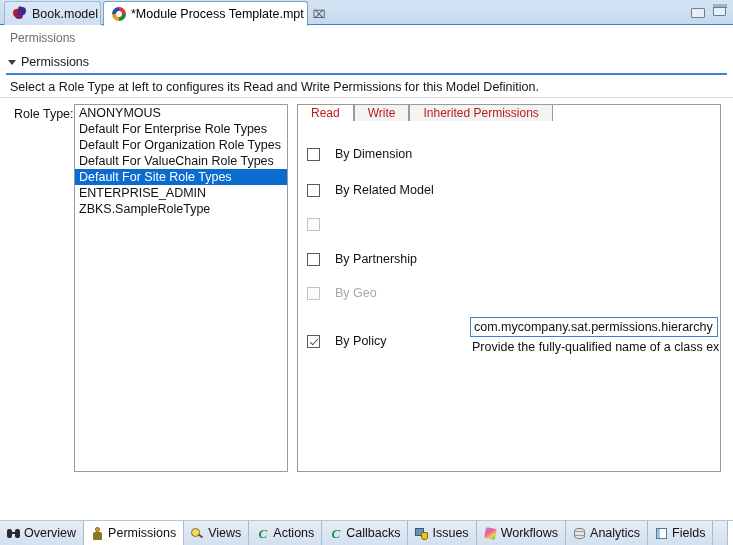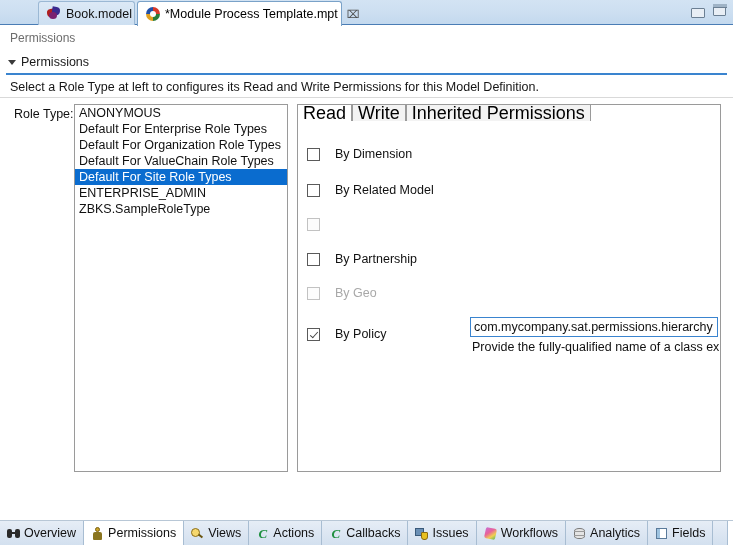--- a/index.html
+++ b/index.html
@@ -30,21 +30,20 @@
     position: absolute;
     top: 1px;
     height: 24px;
     display: flex;
     align-items: center;
     gap: 5px;
     padding: 0 8px;
     box-sizing: border-box;
     font-size: 12.5px;
     white-space: nowrap;
-    margin-left: 34px;
   }
   .etab.inactive {
     background: linear-gradient(to bottom, #dce9f6 0%, #cddff1 100%);
     border-top: 1px solid #9bb8d4;
     border-left: 1px solid #9bb8d4;
     border-right: 1px solid #9bb8d4;
     border-top-left-radius: 3px;
     border-top-right-radius: 3px;
     color: #111;
   }
@@ -197,28 +196,28 @@
     position: absolute;
     left: 0; top: 0;
     width: 424px; height: 18px;
     box-sizing: border-box;
     display: flex;
     align-items: flex-end;
   }
   .ptab {
     height: 18px;
     line-height: 17px;
-    padding: 0 5px;
-    font-size: 18px;
+    padding: 0 13px;
+    font-size: 12px;
     box-sizing: border-box;
     border-top: 1px solid #9a9a9a;
     border-left: 1px solid #9a9a9a;
     border-right: 1px solid #9a9a9a;
     background: #f3f3f3;
-    color: #000000;
+    color: #b91c1c;
     white-space: nowrap;
   }
   .ptab.active {
     background: #ffffff;
     border-bottom: 1px solid #ffffff;
   }
   .ptab-filler {
     flex: 1;
     height: 18px;
     border-top: 1px solid #9a9a9a;
@@ -516,21 +515,21 @@
     <div class="cb-row" style="top:131px;">
       <span class="cb"></span>
       <span class="cb-label">By Partnership</span>
     </div>
 
     <div class="cb-row" style="top:165px;">
       <span class="cb disabled"></span>
       <span class="cb-label disabled">By Geo</span>
     </div>
 
-    <div class="cb-row" style="top:206px;">
+    <div class="cb-row" style="top:213px;">
       <span class="cb checked"></span>
       <span class="cb-label">By Policy</span>
     </div>
 
     <input class="policy-input" type="text" value="com.mycompany.sat.permissions.hierarchy" style="">
 
     <div class="policy-hint">Provide the fully-qualified name of a class exte</div>
   </div>
 </div>
 

